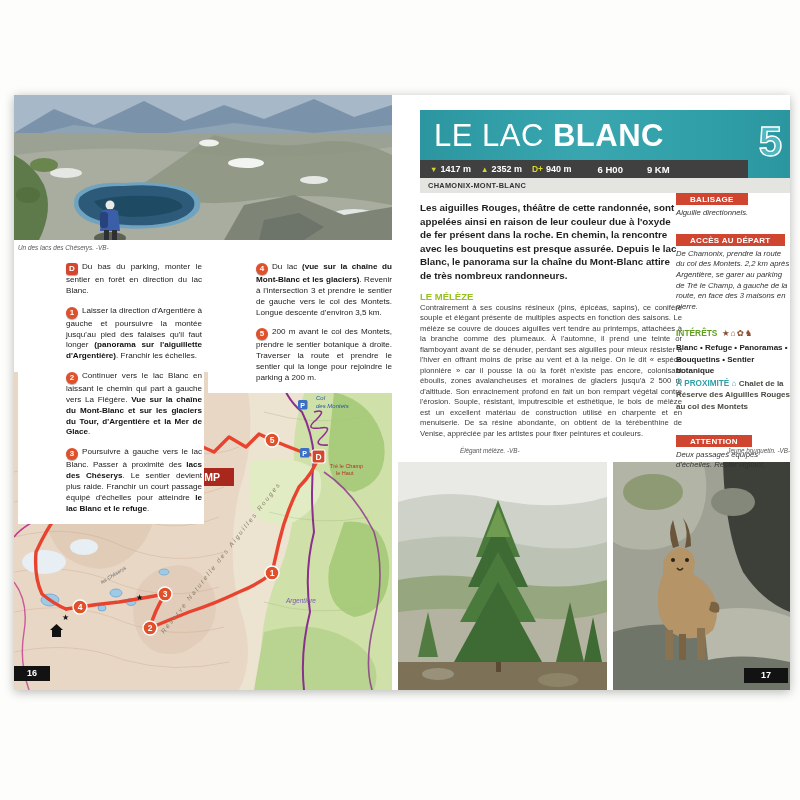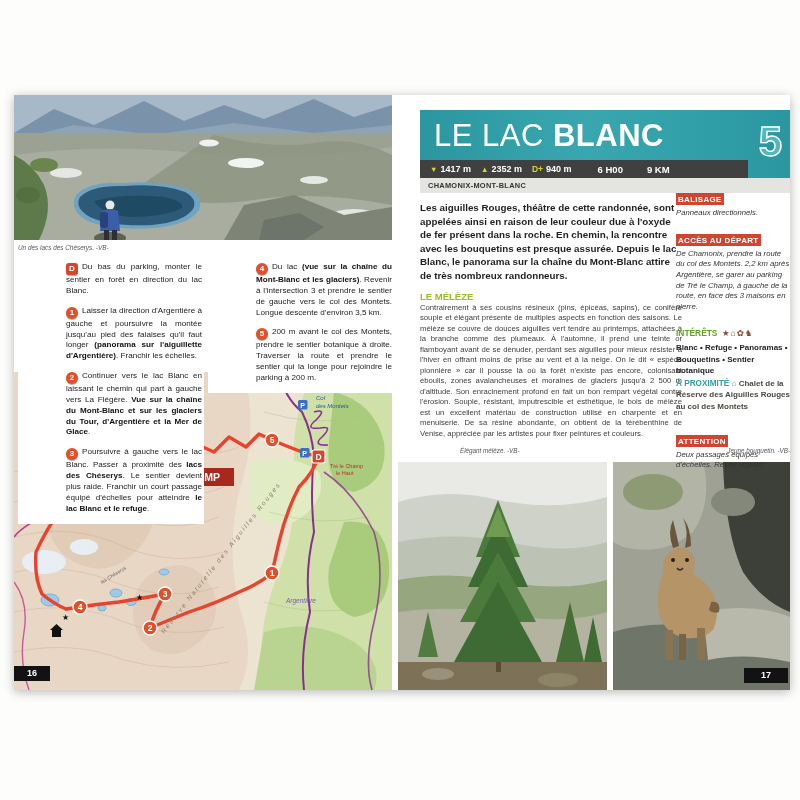--- a/index.html
+++ b/index.html
@@ -51,21 +51,21 @@
   .sec-body{position:absolute;left:22px;top:208px;width:262px;font-size:7.7px;line-height:1.36;
             color:#3c3c3c;text-align:justify;}
   .cap-row{position:absolute;left:22px;top:352px;width:370px;font-size:6.3px;font-style:italic;color:#555;}
   .cap-left{position:absolute;left:40px;}
   .cap-right{position:absolute;right:0;}
   .photo2{position:absolute;left:0;top:367px;width:209px;height:228px;overflow:hidden;}
   .photo3{position:absolute;left:215px;top:367px;width:177px;height:228px;overflow:hidden;}
 
   .sidebar{position:absolute;left:278px;top:93px;width:114px;}
   .sb-label{display:inline-block;background:#cf4530;color:#fff;font-weight:bold;font-size:8px;
-            padding:2px 2px 1px;letter-spacing:.3px;margin-bottom:3px;}
+            padding:2px 14px 1px;letter-spacing:.3px;margin-bottom:3px;}
   .sb-text{font-size:7.7px;font-style:italic;color:#333;line-height:1.38;margin-bottom:10px;}
   .sb-green{color:#5f9e1e;font-weight:bold;font-size:8.4px;}
   .sb-icons{color:#8a4b2e;font-size:8.5px;letter-spacing:1px;}
   .sb-bold{font-size:8px;font-weight:bold;color:#222;line-height:1.4;margin:2px 0 2px;}
   .sb-teal{color:#2f9ea7;font-weight:bold;font-size:8.2px;}
   .sb-prox{font-size:8px;font-weight:bold;color:#4a4a42;line-height:1.4;margin-bottom:18px;}
   .pagenum{position:absolute;background:#121212;color:#fff;font-weight:bold;font-size:9px;
            text-align:center;line-height:15px;z-index:5;}
   .pn-left{left:0;top:571px;width:36px;height:15px;}
   .pn-right{right:2px;top:573px;width:44px;height:15px;}
@@ -319,21 +319,21 @@
           <rect x="84" y="166" width="8" height="32" fill="#8a7350"></rect>
           <rect x="66" y="172" width="7" height="26" fill="#7a6342"></rect>
           <path d="M98,140 Q108,138 106,150 Q100,152 96,148 Z" fill="#7a6342"></path>
         </g>
       </svg>
     </div>
 
     <div class="sidebar">
       <div>
         <span class="sb-label">BALISAGE</span>
-        <div class="sb-text">Panneaux directionnels.</div>
+        <div class="sb-text">Aiguille directionnels.</div>
       </div>
       <div>
         <span class="sb-label">ACCÈS AU DÉPART</span>
         <div class="sb-text">De Chamonix, prendre la route du col des Montets. 2,2 km après Argentière, se garer au parking de Tré le Champ, à gauche de la route, en face des 3 maisons en pierre.</div>
       </div>
       <div>
         <span class="sb-green">INTÉRÊTS</span>
         <span class="sb-icons" id="interest-icons"><span>★</span><span>⌂</span><span>✿</span><span>♞</span></span>
         <div class="sb-bold">Blanc • Refuge • Panoramas • Bouquetins • Sentier botanique</div>
       </div>

